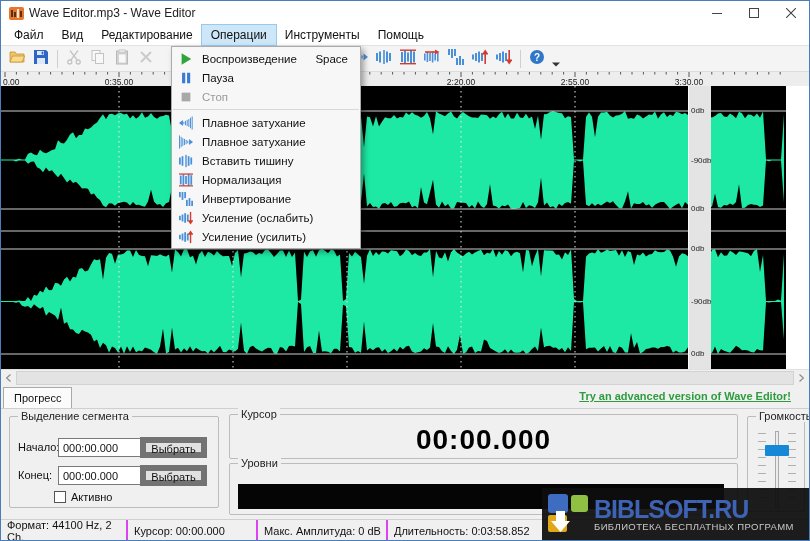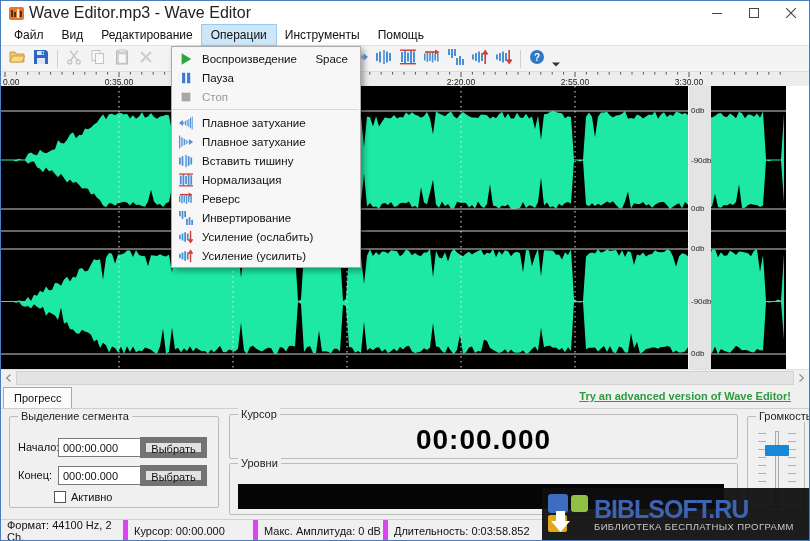--- a/index.html
+++ b/index.html
@@ -5,21 +5,21 @@
   * { box-sizing: border-box; margin: 0; padding: 0; }
   html,body { width:810px; height:541px; }
   body { font-family: "Liberation Sans", sans-serif; background:#888; }
   .window { position:relative; width:810px; height:541px; background:#fff;
             border:1px solid #4a7ebb; overflow:hidden; }
 
   
   .titlebar { position:absolute; left:0; top:0; width:808px; height:24px; background:#fff;
               display:flex; align-items:center; }
   .appicon { width:15px; height:15px; margin:0 5px 0 8px; flex:0 0 auto; }
-  .title { font-size:16px; color:#222; }
+  .title { font-size:12px; color:#222; }
   .winbtns { margin-left:auto; display:flex; height:24px; }
   .wb { width:37px; height:24px; display:flex; align-items:center; justify-content:center; color:#444; }
 
   
   .menubar { position:absolute; left:0; top:24px; width:808px; height:21px; background:#fff;
              border-bottom:1px solid #e3e3e3; display:flex; align-items:stretch; padding-left:4px; font-size:12px; }
   .mitem { padding:0 9px; display:flex; align-items:center; color:#111; }
   .mitem.active { background:#cde7f8; outline:1px solid #9ac9ee; }
 
   
@@ -85,21 +85,21 @@
   .volticks { position:absolute; top:16px; width:8px; height:72px;
               background:repeating-linear-gradient(to bottom,#b0b0b0 0 1px,transparent 1px 8px); }
   .vt-l { left:10px; } .vt-r { left:40px; }
   .voltrack { position:absolute; left:27px; top:14px; width:4px; height:77px; background:#ececec;
               border:1px solid #aaa; }
   .volhandle { position:absolute; left:17px; top:28px; width:24px; height:11px; border-radius:1px; }
 
   
   .statusbar { position:absolute; left:0; top:518px; width:808px; height:22px; background:#f0f0f0;
                border-top:1px solid #d0d0d0; display:flex; align-items:center; font-size:11px; color:#111; }
-  .sfield { height:100%; display:flex; align-items:center; padding-left:6px; border-right:5px solid #d946ef; }
+  .sfield { height:100%; display:flex; align-items:center; padding-left:6px; border-right:2px solid #d946ef; }
   .sfield:last-child { border-right:none; }
 
   
   .watermark { position:absolute; right:0; bottom:0; width:267px; height:52px; background:rgba(14,14,14,.94);
                display:flex; align-items:center; padding-left:6px; z-index:30; }
   .wicon { position:relative; width:42px; height:40px; flex:0 0 auto; }
   .wicon .b1 { position:absolute; left:0; top:0; width:20px; height:19px; background:#3d6cc0; border-radius:3px; }
   .wicon .b2 { position:absolute; left:23px; top:1px; width:17px; height:17px; background:#8fc043; border-radius:3px; }
   .wicon .b3 { position:absolute; left:0; top:21px; width:19px; height:17px; background:#e0a818; border-radius:2px; }
   .wicon svg { position:absolute; left:0; top:0; }
@@ -576,35 +576,20 @@
             <rect x="13" y="2.5" width="2" height="11" fill="#4a90d9"></rect>
             <rect x="0" y="0.5" width="16" height="1.4" fill="#d23b2f"></rect>
             <rect x="0" y="14" width="16" height="1.4" fill="#d23b2f"></rect>
           </svg>
         </span>
         <span>Нормализация</span>
       </div>
       <div class="mrow">
         <span class="micon">
           <svg viewBox="0 0 16 16" width="16" height="16">
-            <rect x="0" y="4.5" width="1.6" height="7" fill="#4a90d9"></rect>
-            <rect x="2.6" y="3" width="1.6" height="10" fill="#4a90d9"></rect>
-            <rect x="5.2" y="4" width="1.6" height="8" fill="#4a90d9"></rect>
-            <rect x="7.800000000000001" y="2.5" width="1.6" height="11" fill="#4a90d9"></rect>
-            <rect x="10.4" y="4.5" width="1.6" height="7" fill="#4a90d9"></rect>
-            <rect x="13" y="3.5" width="1.6" height="9" fill="#4a90d9"></rect>
-            <path d="M1 3 H11" stroke="#d23b2f" stroke-width="1.6"></path>
-            <polygon points="11,0.5 15.5,3 11,5.5" fill="#d23b2f"></polygon>
-          </svg>
-        </span>
-        <span>Реверс</span>
-      </div>
-      <div class="mrow">
-        <span class="micon">
-          <svg viewBox="0 0 16 16" width="16" height="16">
             <g fill="#4a90d9">
               <rect x="0" y="0" width="2" height="6"></rect>
               <rect x="3" y="0" width="2" height="9"></rect>
               <rect x="6" y="0" width="2" height="7"></rect>
               <rect x="8" y="9" width="2" height="7"></rect>
               <rect x="11" y="7" width="2" height="9"></rect>
               <rect x="14" y="10" width="2" height="6"></rect>
             </g>
           </svg>
         </span>

